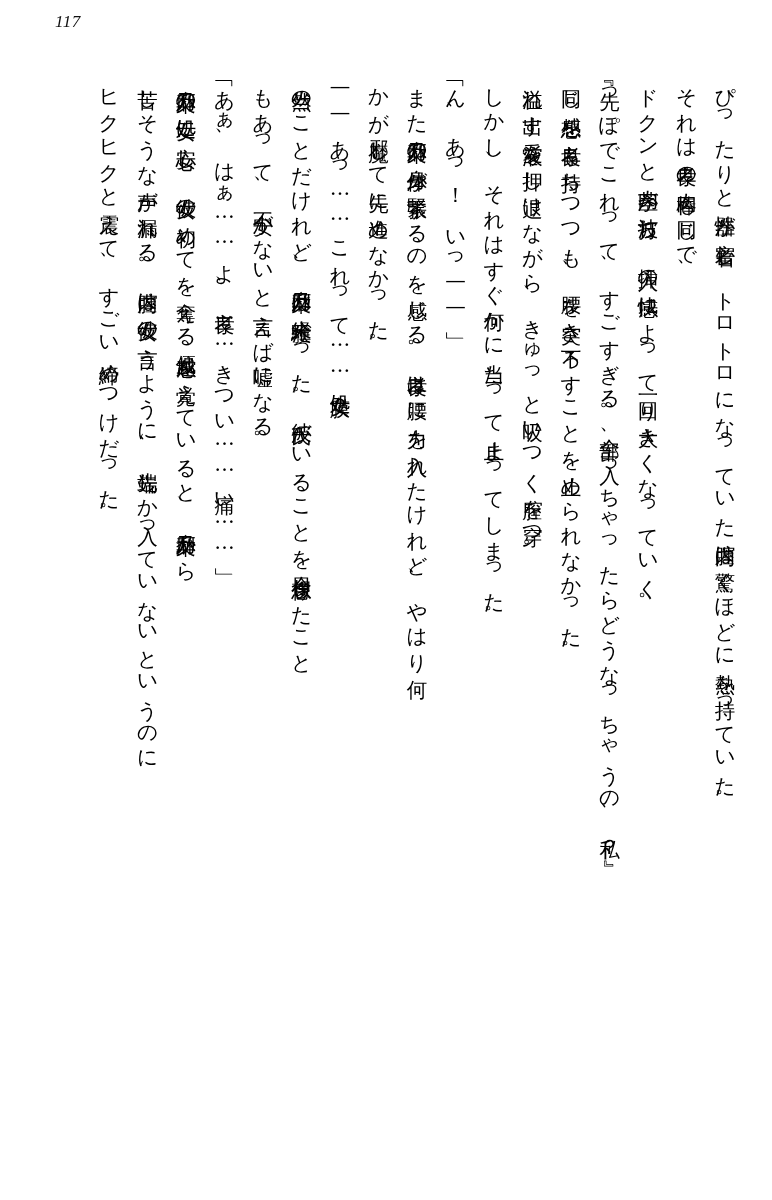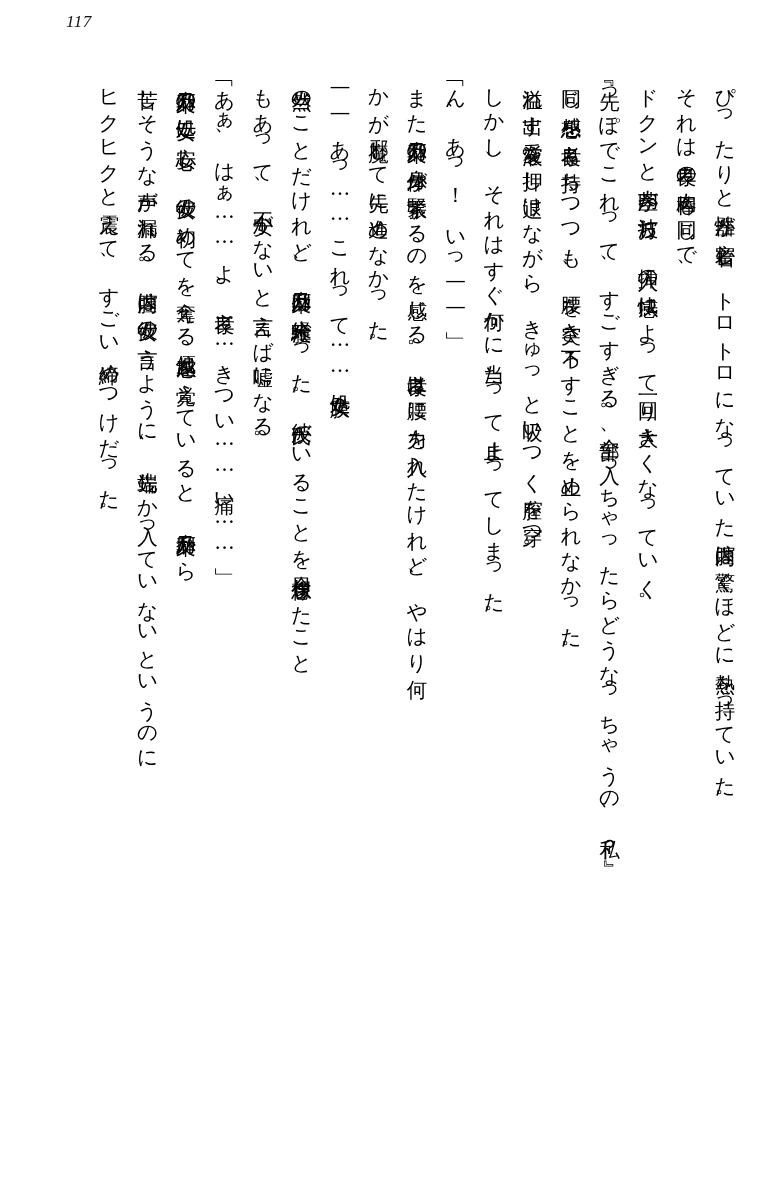--- a/index.html
+++ b/index.html
@@ -17,21 +17,21 @@
   .page {
     position: relative;
     width: 772px;
     height: 1200px;
     background: #ffffff;
     box-sizing: border-box;
   }
   .page-number {
     position: absolute;
     top: 12px;
-    left: 66px;
+    left: 55px;
     font-family: "Liberation Serif", "DejaVu Serif", serif;
     font-style: italic;
     font-size: 17px;
     letter-spacing: 0.5px;
     color: #111;
   }
   .body-text {
     position: absolute;
     top: 74px;
     left: 38px;

